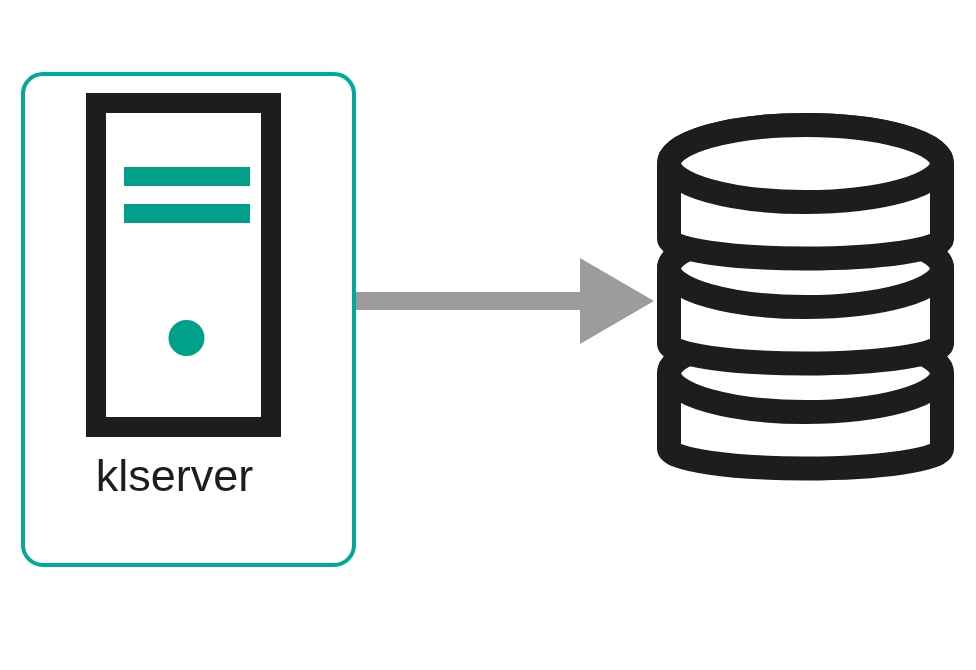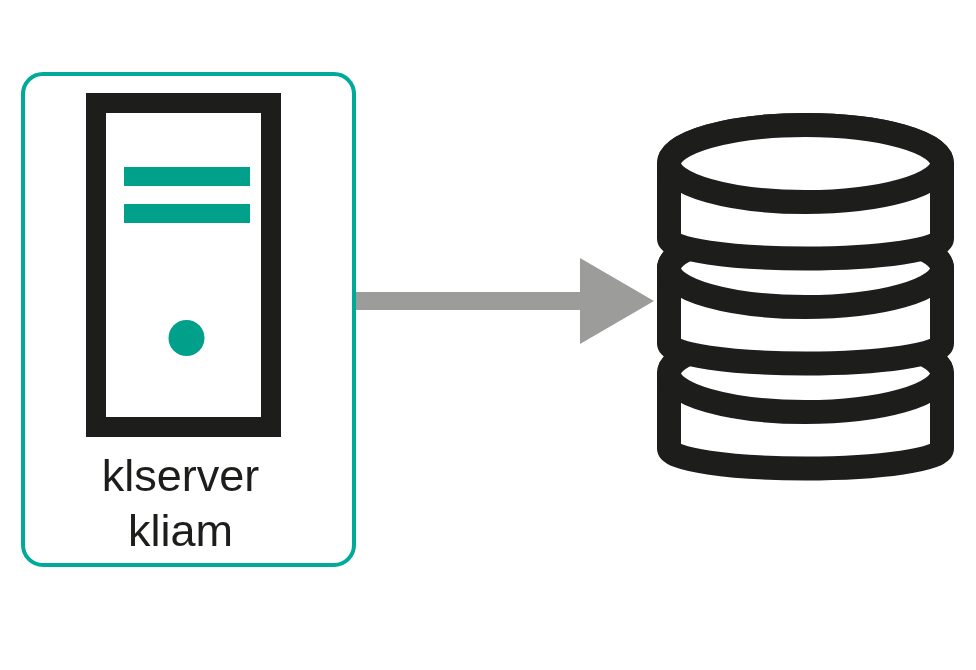--- a/index.html
+++ b/index.html
@@ -35,21 +35,21 @@
     height: 344px;
   }
   .srv-frame {
     fill: #ffffff;
     stroke: var(--ink, #1d1d1b);
     stroke-width: 20px;
   }
   .teal-fill { fill: var(--teal, #00a08a); }
   .node-label {
     position: absolute;
-    left: 13px;
+    left: 7px;
     top: 448px;
     width: 335px;
     text-align: center;
     font-size: 45px;
     line-height: 55px;
     color: var(--ink, #1d1d1b);
     letter-spacing: 0px;
   }
   
   .arrow-shaft {
@@ -94,21 +94,20 @@
 
   <svg class="server-icon" viewBox="0 0 195 344" xmlns="http://www.w3.org/2000/svg">
     <rect class="srv-frame" x="10" y="10" width="175" height="324"></rect>
     <rect class="teal-fill" x="38" y="74" width="126" height="19"></rect>
     <rect class="teal-fill" x="38" y="111" width="126" height="19"></rect>
     <circle class="teal-fill" cx="100.5" cy="245" r="18"></circle>
   </svg>
 
   <div class="node-label">
     <div>klserver</div>
-    <div>kliam</div>
   </div>
 
   <div class="arrow-shaft"></div>
   <div class="arrow-head"></div>
 
   <svg class="db-icon" viewBox="0 0 301 372" xmlns="http://www.w3.org/2000/svg">
     <g>
       <path class="db" d="M 14 264.5 A 136.5 38.5 0 0 1 287 264.5 L 287 339.5 A 136.5 20 0 0 1 14 339.5 Z"></path>
       <ellipse class="db" cx="150.5" cy="264.5" rx="136.5" ry="38.5"></ellipse>
     </g>

